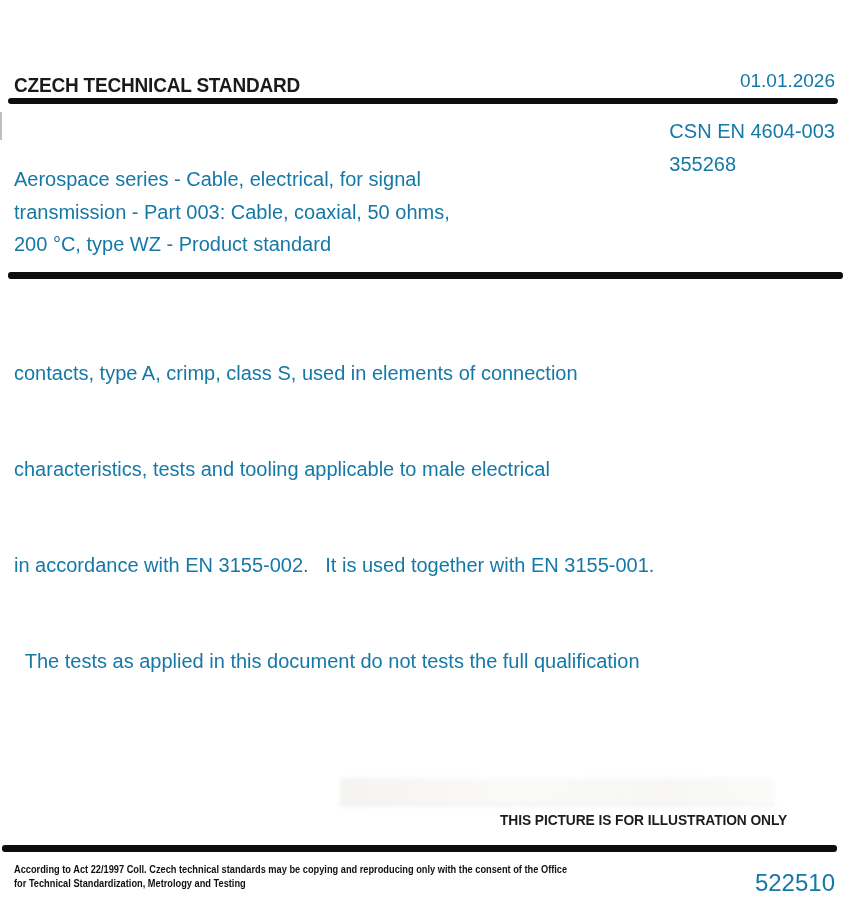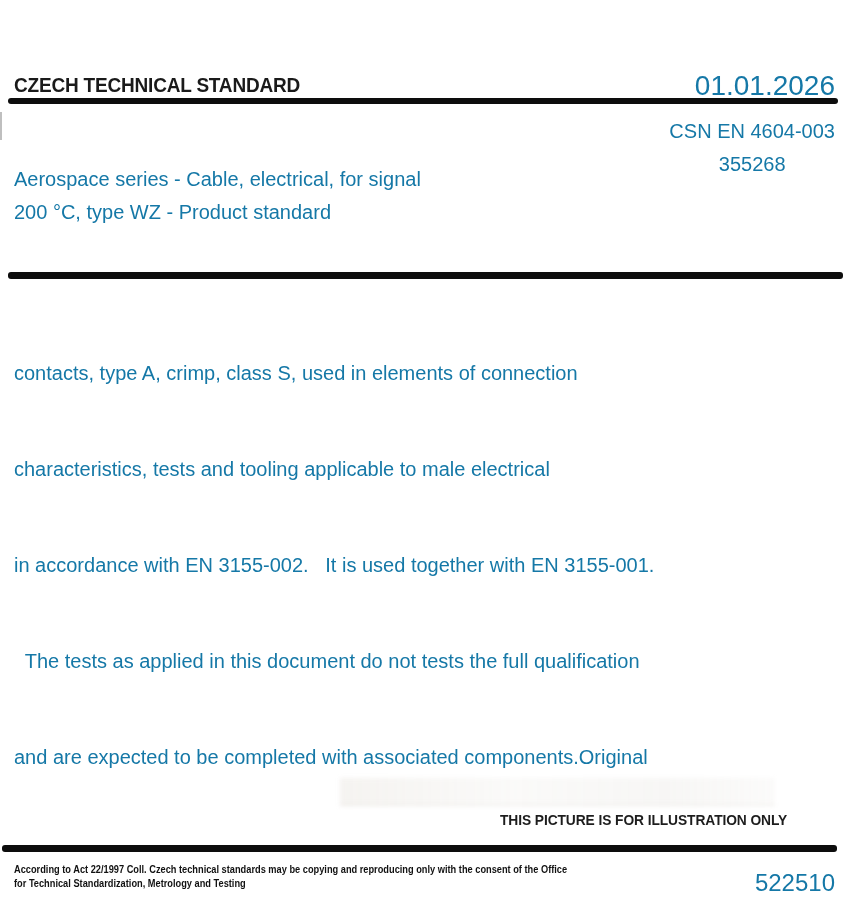--- a/index.html
+++ b/index.html
@@ -18,42 +18,42 @@
   
   .header-title{
     position:absolute;left:14px;top:74px;
     font-size:20px;font-weight:700;color:var(--ink);
     letter-spacing:-0.2px;
     transform:scaleX(0.95);transform-origin:left top;
     white-space:nowrap;
   }
   .header-date{
     position:absolute;top:70px;right:30px;
-    font-size:28px;color:var(--blue);
+    font-size:19px;color:var(--blue);
     white-space:nowrap;
   }
   .rule-header{
     position:absolute;left:8px;top:98px;width:830px;height:6px;
     background:var(--bar);border-radius:3px;
   }
   .edge-artifact{
     position:absolute;left:0;top:112px;width:2px;height:28px;
     background:#8a8a8a;opacity:.55;
   }
   
   .title-left{
     position:absolute;left:14px;top:115px;
     font-size:20px;line-height:32.5px;color:var(--blue);
     white-space:nowrap;
     margin-top:48px;
   }
   .title-right{
     position:absolute;right:30px;top:115px;
     font-size:20px;line-height:32.5px;color:var(--blue);
-    text-align:center;white-space:nowrap;
+    text-align:left;white-space:nowrap;
   }
   .rule-separator{
     position:absolute;left:8px;top:272px;width:835px;height:6.5px;
     background:var(--bar);border-radius:3px;
   }
   
   .abstract{
     position:absolute;left:14px;top:293px;
     font-size:20px;line-height:32px;color:var(--blue);
     white-space:pre;
@@ -98,35 +98,35 @@
 
 <div class="page">
 
   <div class="header-title">CZECH TECHNICAL STANDARD</div>
   <div class="header-date">01.01.2026</div>
   <div class="rule-header"></div>
   <div class="edge-artifact"></div>
 
   <div class="title-left">
     <div>Aerospace series - Cable, electrical, for signal</div>
+    <div>transmission - Part 003: Cable, coaxial, 50 ohms,</div>
     <div>200 °C, type WZ - Product standard</div>
   </div>
   <div class="title-right">
     <div>CSN EN 4604-003</div>
     <div>355268</div>
   </div>
 
   <div class="rule-separator"></div>
 
   <div class="abstract">
     <div>contacts, type A, crimp, class S, used in elements of connection</div>
     <div>characteristics, tests and tooling applicable to male electrical</div>
     <div>in accordance with EN 3155-002.   It is used together with EN 3155-001.</div>
     <div>  The tests as applied in this document do not tests the full qualification</div>
-    <div>and are expected to be completed with associated components.Original</div>
     
     
   </div>
 
   <div class="watermark"></div>
 
   <div class="illustration-note">THIS PICTURE IS FOR ILLUSTRATION ONLY</div>
 
   <div class="footer-bar"></div>
   <div class="footer-copyright">

